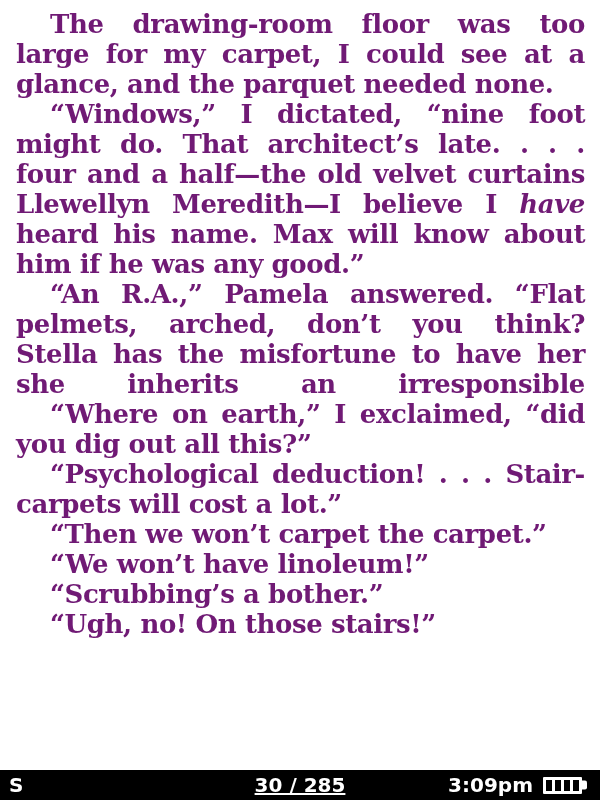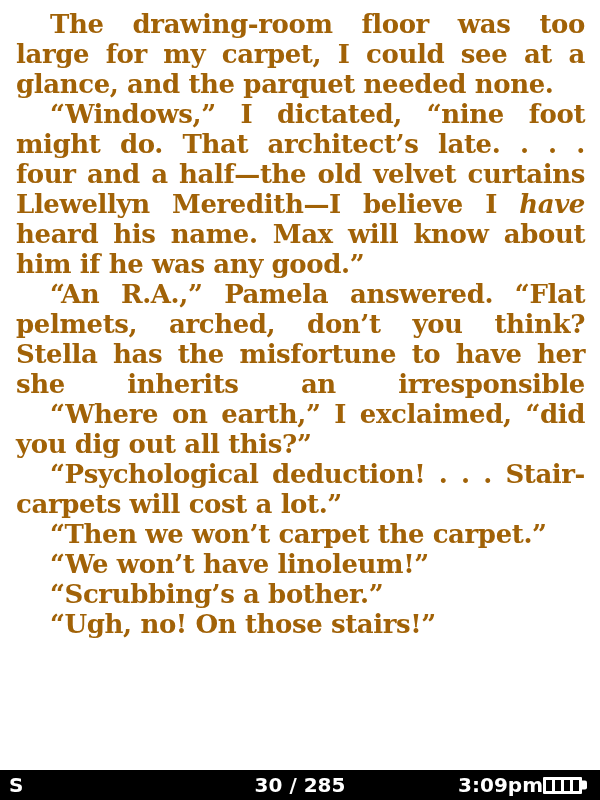--- a/index.html
+++ b/index.html
@@ -13,21 +13,21 @@
 
   
   .book-text {
     position: absolute;
     top: 0; left: 0; right: 0;
     padding: 9px 15px 0 16px;
     font-family: "DejaVu Serif", serif;
     font-weight: bold;
     font-size: 26px;
     line-height: 30px;
-    color: #a16207;
+    color: #701a75;
     letter-spacing: -0.4px;
   }
   .line {
     text-align: justify;
     text-align-last: justify;
     white-space: normal;
   }
   .line.last { text-align-last: left; }
   .line.first { text-indent: 34px; }
   .em { font-style: italic; }
@@ -45,27 +45,28 @@
     display: flex;
     align-items: center;
     box-sizing: border-box;
     padding: 0 9px;
   }
   .sb-center {
     position: absolute;
     left: 50%; top: 50%;
     transform: translate(-50%, -50%);
     white-space: nowrap;
+    text-decoration: underline;
   }
   .sb-right {
     margin-left: auto;
     display: flex;
     align-items: center;
   }
-  .clock { }
+  .clock { margin-right: 10px; }
 
   
   .battery {
     position: relative;
     width: 33px;
     height: 11px;
     border: 3px solid #ffffff;
     border-radius: 1px;
     display: flex;
     margin-right: 9px;

